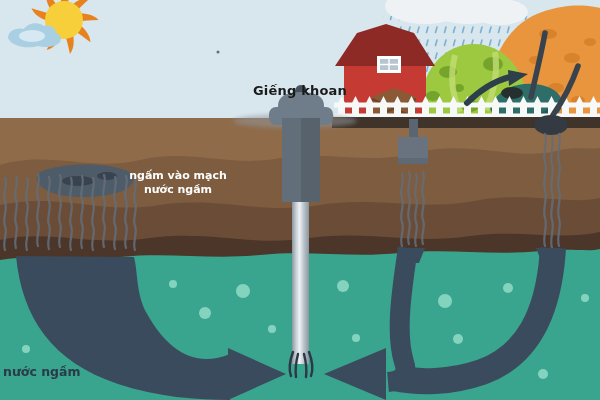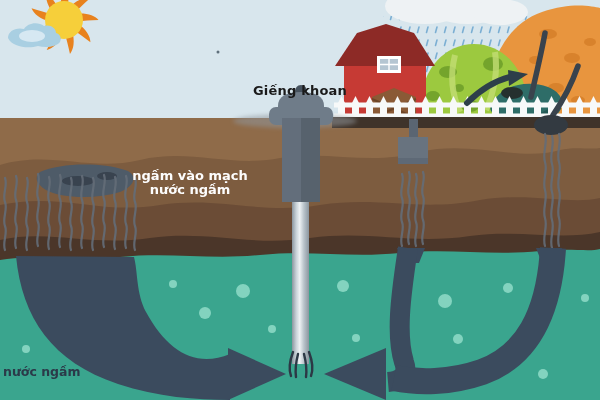--- a/index.html
+++ b/index.html
@@ -5,22 +5,22 @@
   html,body{margin:0;padding:0;background:#222;}
   #stage{
     position:relative;width:600px;height:400px;overflow:hidden;
     font-family:"DejaVu Sans","Liberation Sans",sans-serif;
     background:#ef4444;
   }
   #scene{position:absolute;left:0;top:0;}
   .lbl{position:absolute;pointer-events:none;}
   .lbl-well{left:244px;top:83px;width:112px;text-align:center;
     font-size:13px;font-weight:bold;color:#1a1a1a;letter-spacing:.2px;}
-  .lbl-seep{left:132px;top:169px;width:116px;text-align:center;
-    font-size:13px;font-weight:bold;color:#fdfdfd;line-height:13.5px;}
+  .lbl-seep{left:120px;top:169px;width:116px;text-align:center;
+    font-size:11px;font-weight:bold;color:#fdfdfd;line-height:13.5px;}
   .lbl-gw{left:3px;top:364px;font-size:12.5px;font-weight:bold;color:#2b3a49;}
 </style>
 </head>
 <body>
 
 <div id="stage">
 <svg id="scene" width="600" height="400" viewBox="0 0 600 400">
   <defs>
     <path id="picketShape" d="M0,7 L3.5,0 L7,7 L7,29 L0,29 Z"></path>
     <path id="wavy" d="M0,0 c3,8 -3,16 0,24 c3,8 -3,16 0,24 c3,8 -3,16 0,24" fill="none"></path>

